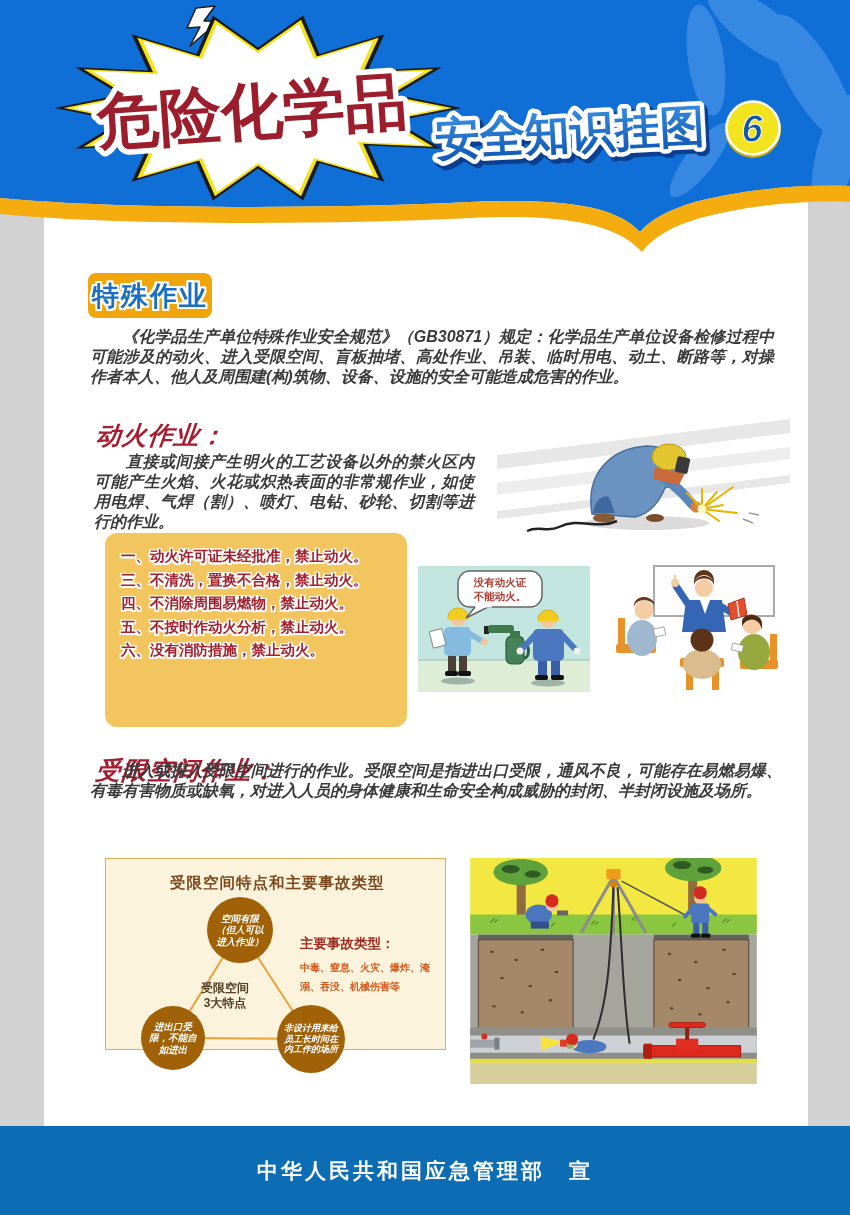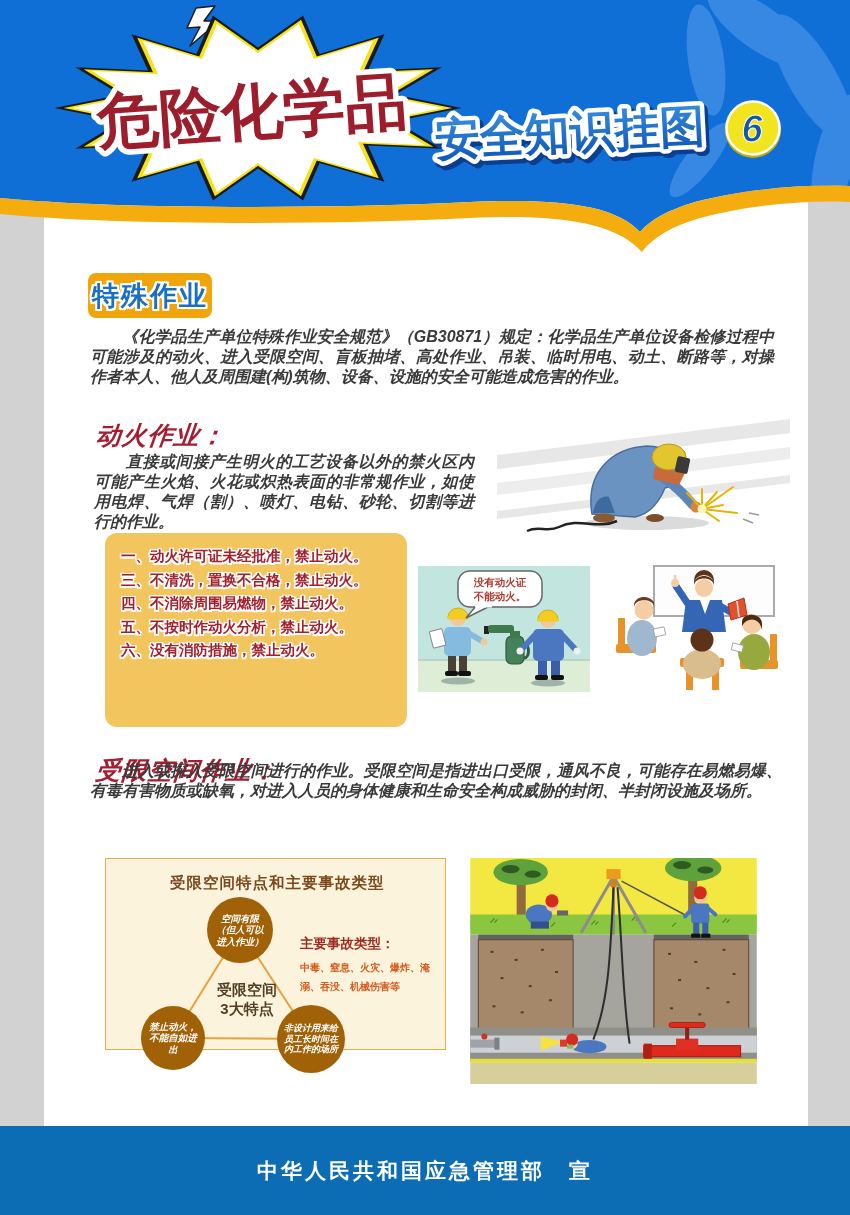--- a/index.html
+++ b/index.html
@@ -67,22 +67,22 @@
   .tri-lines{position:absolute;left:0;top:0;width:341px;height:214px;}
   .node{
     position:absolute;background:#a16207;border-radius:50%;
     display:flex;align-items:center;justify-content:center;text-align:center;
     color:#fff;font-weight:bold;font-style:italic;line-height:1.2;padding:5px;
   }
   .node-top{left:101px;top:38px;width:66px;height:66px;font-size:9.5px;}
   .node-left{left:35px;top:147px;width:64px;height:64px;font-size:9.5px;}
   .node-right{left:171px;top:146px;width:68px;height:68px;font-size:9px;}
   .center-label{
-    position:absolute;left:98px;top:122px;width:86px;text-align:center;
-    color:#533F26;font-size:15px;font-weight:bold;line-height:1.25;
+    position:absolute;left:76px;top:122px;width:86px;text-align:center;
+    color:#533F26;font-size:12px;font-weight:bold;line-height:1.25;
   }
   .accident-title{position:absolute;left:194px;top:76px;font-size:13.5px;font-weight:bold;color:#9E2B20;}
   .accident-list{position:absolute;left:194px;top:99px;width:136px;font-size:10px;font-weight:bold;color:#D65A1E;line-height:19px;}
 
   
   .footer{
     position:absolute;left:0;top:1126px;width:850px;height:89px;background:#0C6CB4;
     display:flex;align-items:center;justify-content:center;
   }
   .footer span{color:#fff;font-size:21px;font-weight:bold;letter-spacing:3px;}
@@ -279,21 +279,21 @@
   <div class="para confined-para">进入或探入受限空间进行的作业。受限空间是指进出口受限，通风不良，可能存在易燃易爆、有毒有害物质或缺氧，对进入人员的身体健康和生命安全构成威胁的封闭、半封闭设施及场所。</div>
 
   <div class="diagram">
     <div class="diagram-title">受限空间特点和主要事故类型</div>
     <svg class="tri-lines" viewBox="0 0 341 214">
       <line x1="134" y1="71" x2="67" y2="179" stroke="#E8A23C" stroke-width="2"></line>
       <line x1="134" y1="71" x2="205" y2="180" stroke="#E8A23C" stroke-width="2"></line>
       <line x1="67" y1="179" x2="205" y2="180" stroke="#E8A23C" stroke-width="2"></line>
     </svg>
     <div class="node node-top">空间有限（但人可以进入作业）</div>
-    <div class="node node-left">禁止动火，不能自如进出</div>
+    <div class="node node-left">进出口受限，不能自如进出</div>
     <div class="node node-right">非设计用来给员工长时间在内工作的场所</div>
     <div class="center-label">
       <div>受限空间</div>
       <div>3大特点</div>
     </div>
     <div class="accident-title">主要事故类型：</div>
     <div class="accident-list">中毒、窒息、火灾、爆炸、淹溺、吞没、机械伤害等</div>
   </div>
 
   <svg class="illus confined-illus" viewBox="0 0 284 224">

